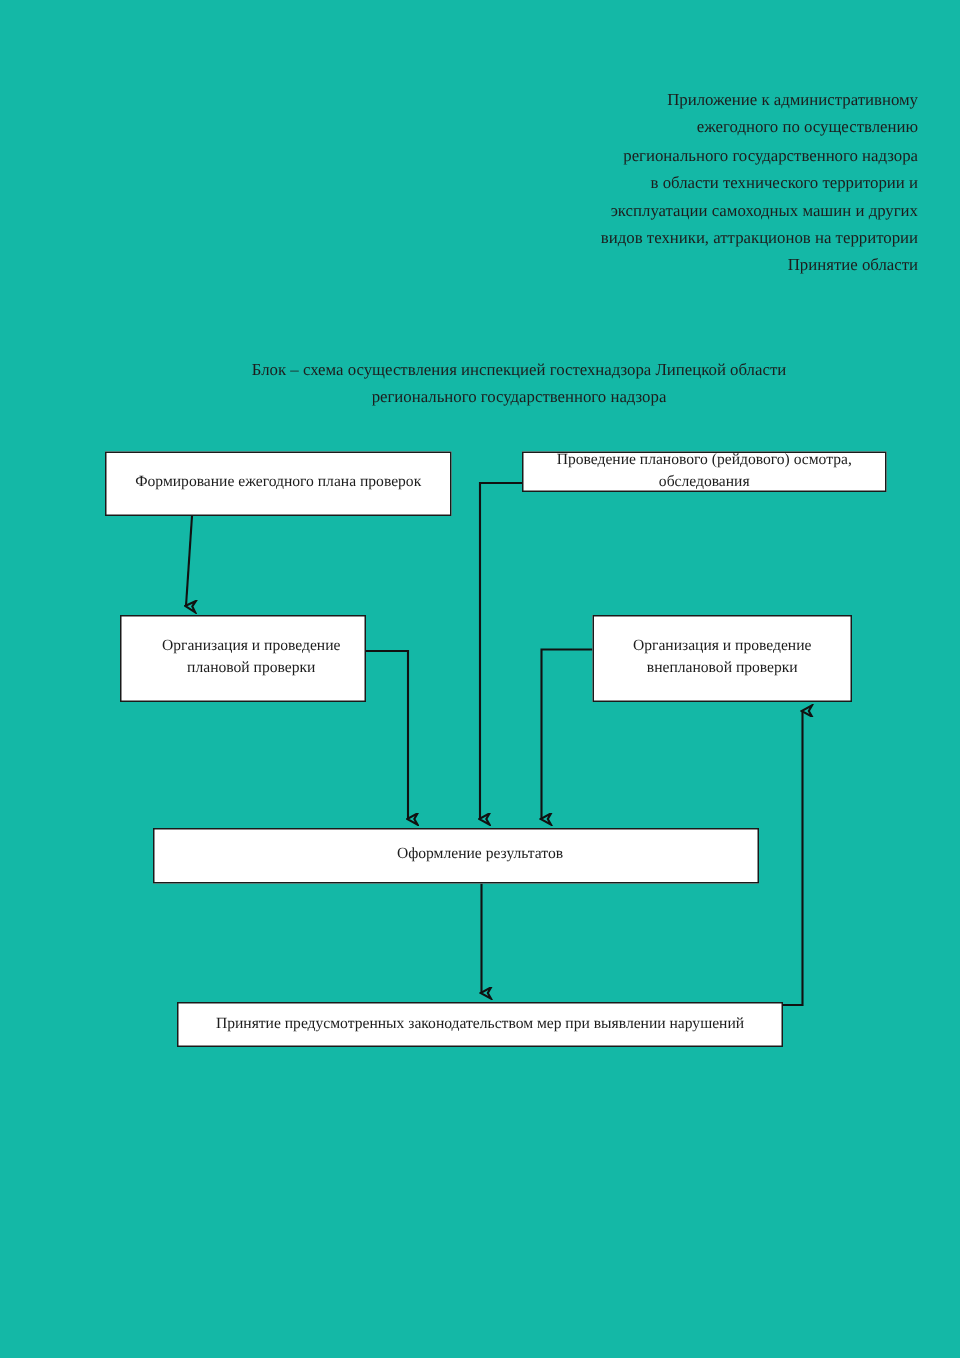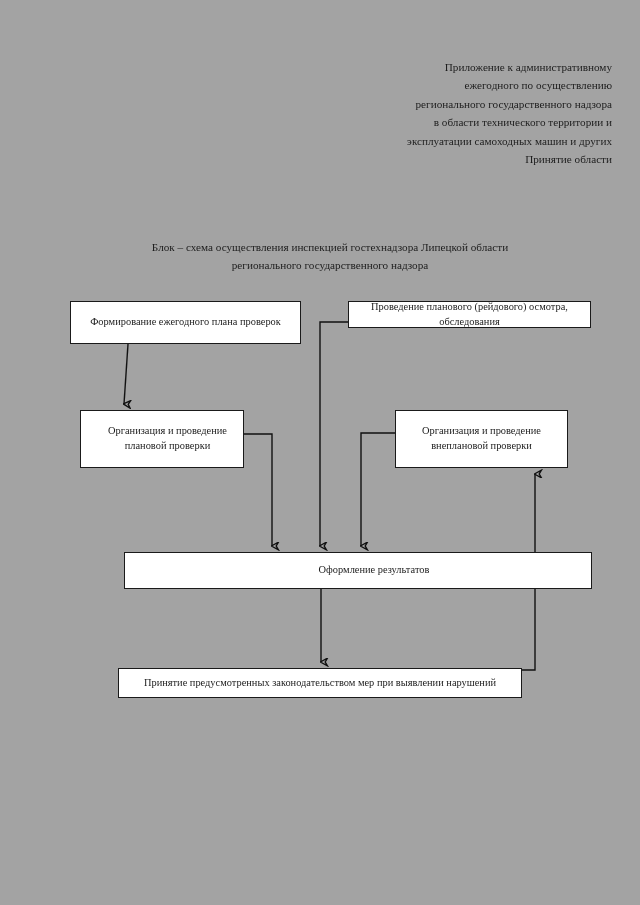--- a/index.html
+++ b/index.html
@@ -5,21 +5,21 @@
 <style>
   html, body {
     margin: 0;
     padding: 0;
     background: #ffffff;
   }
   #page {
     position: relative;
     width: 640px;
     height: 905px;
-    background: #a3a3a3;
+    background: #14b8a6;
     overflow: hidden;
     font-family: "Liberation Serif", "DejaVu Serif", serif;
     color: #1a1a1a;
   }
 
   
   .header-note {
     position: absolute;
     left: 300px;
     top: 58px;
@@ -27,21 +27,21 @@
     text-align: right;
     font-size: 11.2px;
     line-height: 18.4px;
     color: #1d1d1d;
   }
   .header-note div { white-space: nowrap; }
 
   
   .doc-title {
     position: absolute;
-    left: 60px;
+    left: 76px;
     top: 238px;
     width: 540px;
     text-align: center;
     font-size: 11.2px;
     line-height: 18px;
     color: #1d1d1d;
   }
 
   
   #flow {
@@ -65,21 +65,21 @@
     color: #1d1d1d;
     padding: 2px 8px;
     z-index: 3;
   }
   .node span { display: block; width: 100%; }
 
   #node-annual-plan   { left: 70px;  top: 301px; width: 231px; height: 43px; }
   #node-planned-insp  { left: 348px; top: 301px; width: 243px; height: 27px; }
   #node-org-planned   { left: 80px;  top: 410px; width: 164px; height: 58px; padding-left: 19px; }
   #node-org-unplanned { left: 395px; top: 410px; width: 173px; height: 58px; }
-  #node-results       { left: 124px; top: 552px; width: 468px; height: 37px; padding-left: 40px; }
+  #node-results       { left: 102px; top: 552px; width: 404px; height: 37px; padding-left: 40px; }
   #node-measures      { left: 118px; top: 668px; width: 404px; height: 30px; }
 
   svg#links {
     position: absolute;
     left: 0; top: 0;
     width: 640px; height: 905px;
     z-index: 1;
     overflow: visible;
   }
   svg#links path, svg#links line { fill: none; stroke: #111111; stroke-width: 1.4px; }
@@ -88,20 +88,21 @@
 <body>
 
 <div id="page">
 
   <div class="header-note">
     <div>Приложение к административному</div>
     <div>ежегодного по осуществлению</div>
     <div>регионального государственного надзора</div>
     <div>в области технического территории и</div>
     <div>эксплуатации самоходных машин и других</div>
+    <div>видов техники, аттракционов на территории</div>
     <div>Принятие области</div>
   </div>
 
   <div class="doc-title">
     <div>Блок – схема осуществления инспекцией гостехнадзора Липецкой области</div>
     <div>регионального государственного надзора</div>
   </div>
 
   <div id="flow">
 

